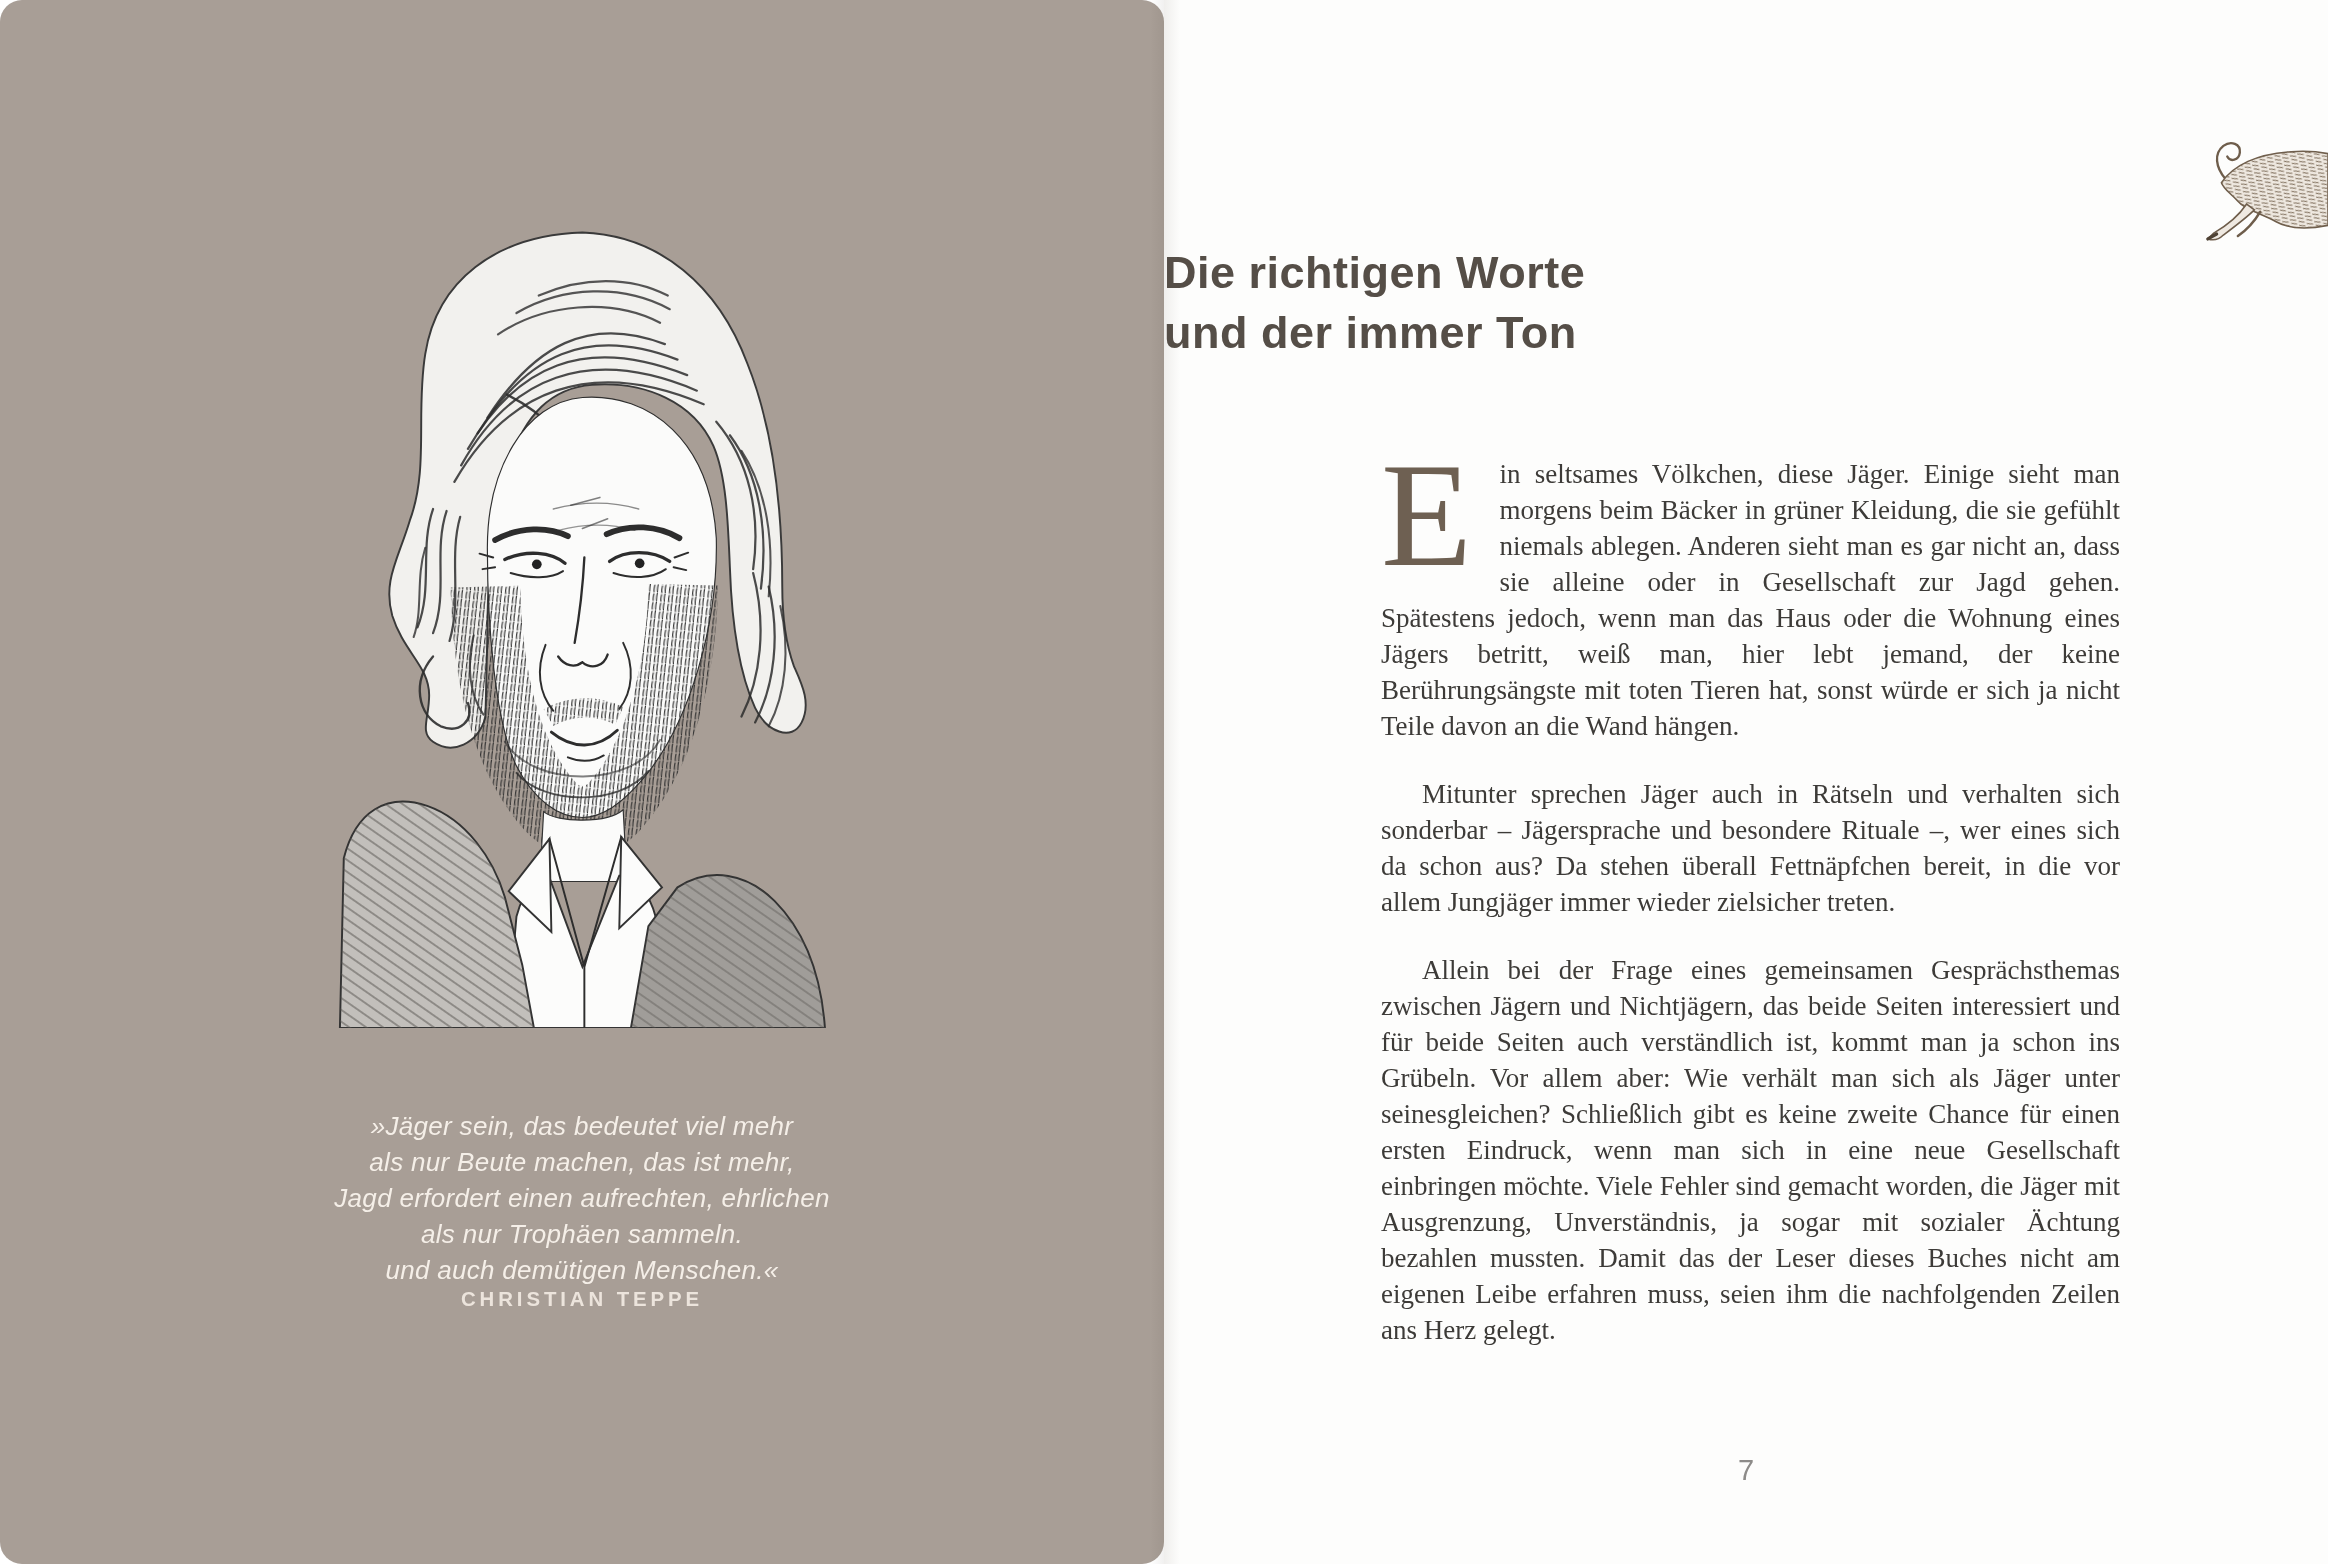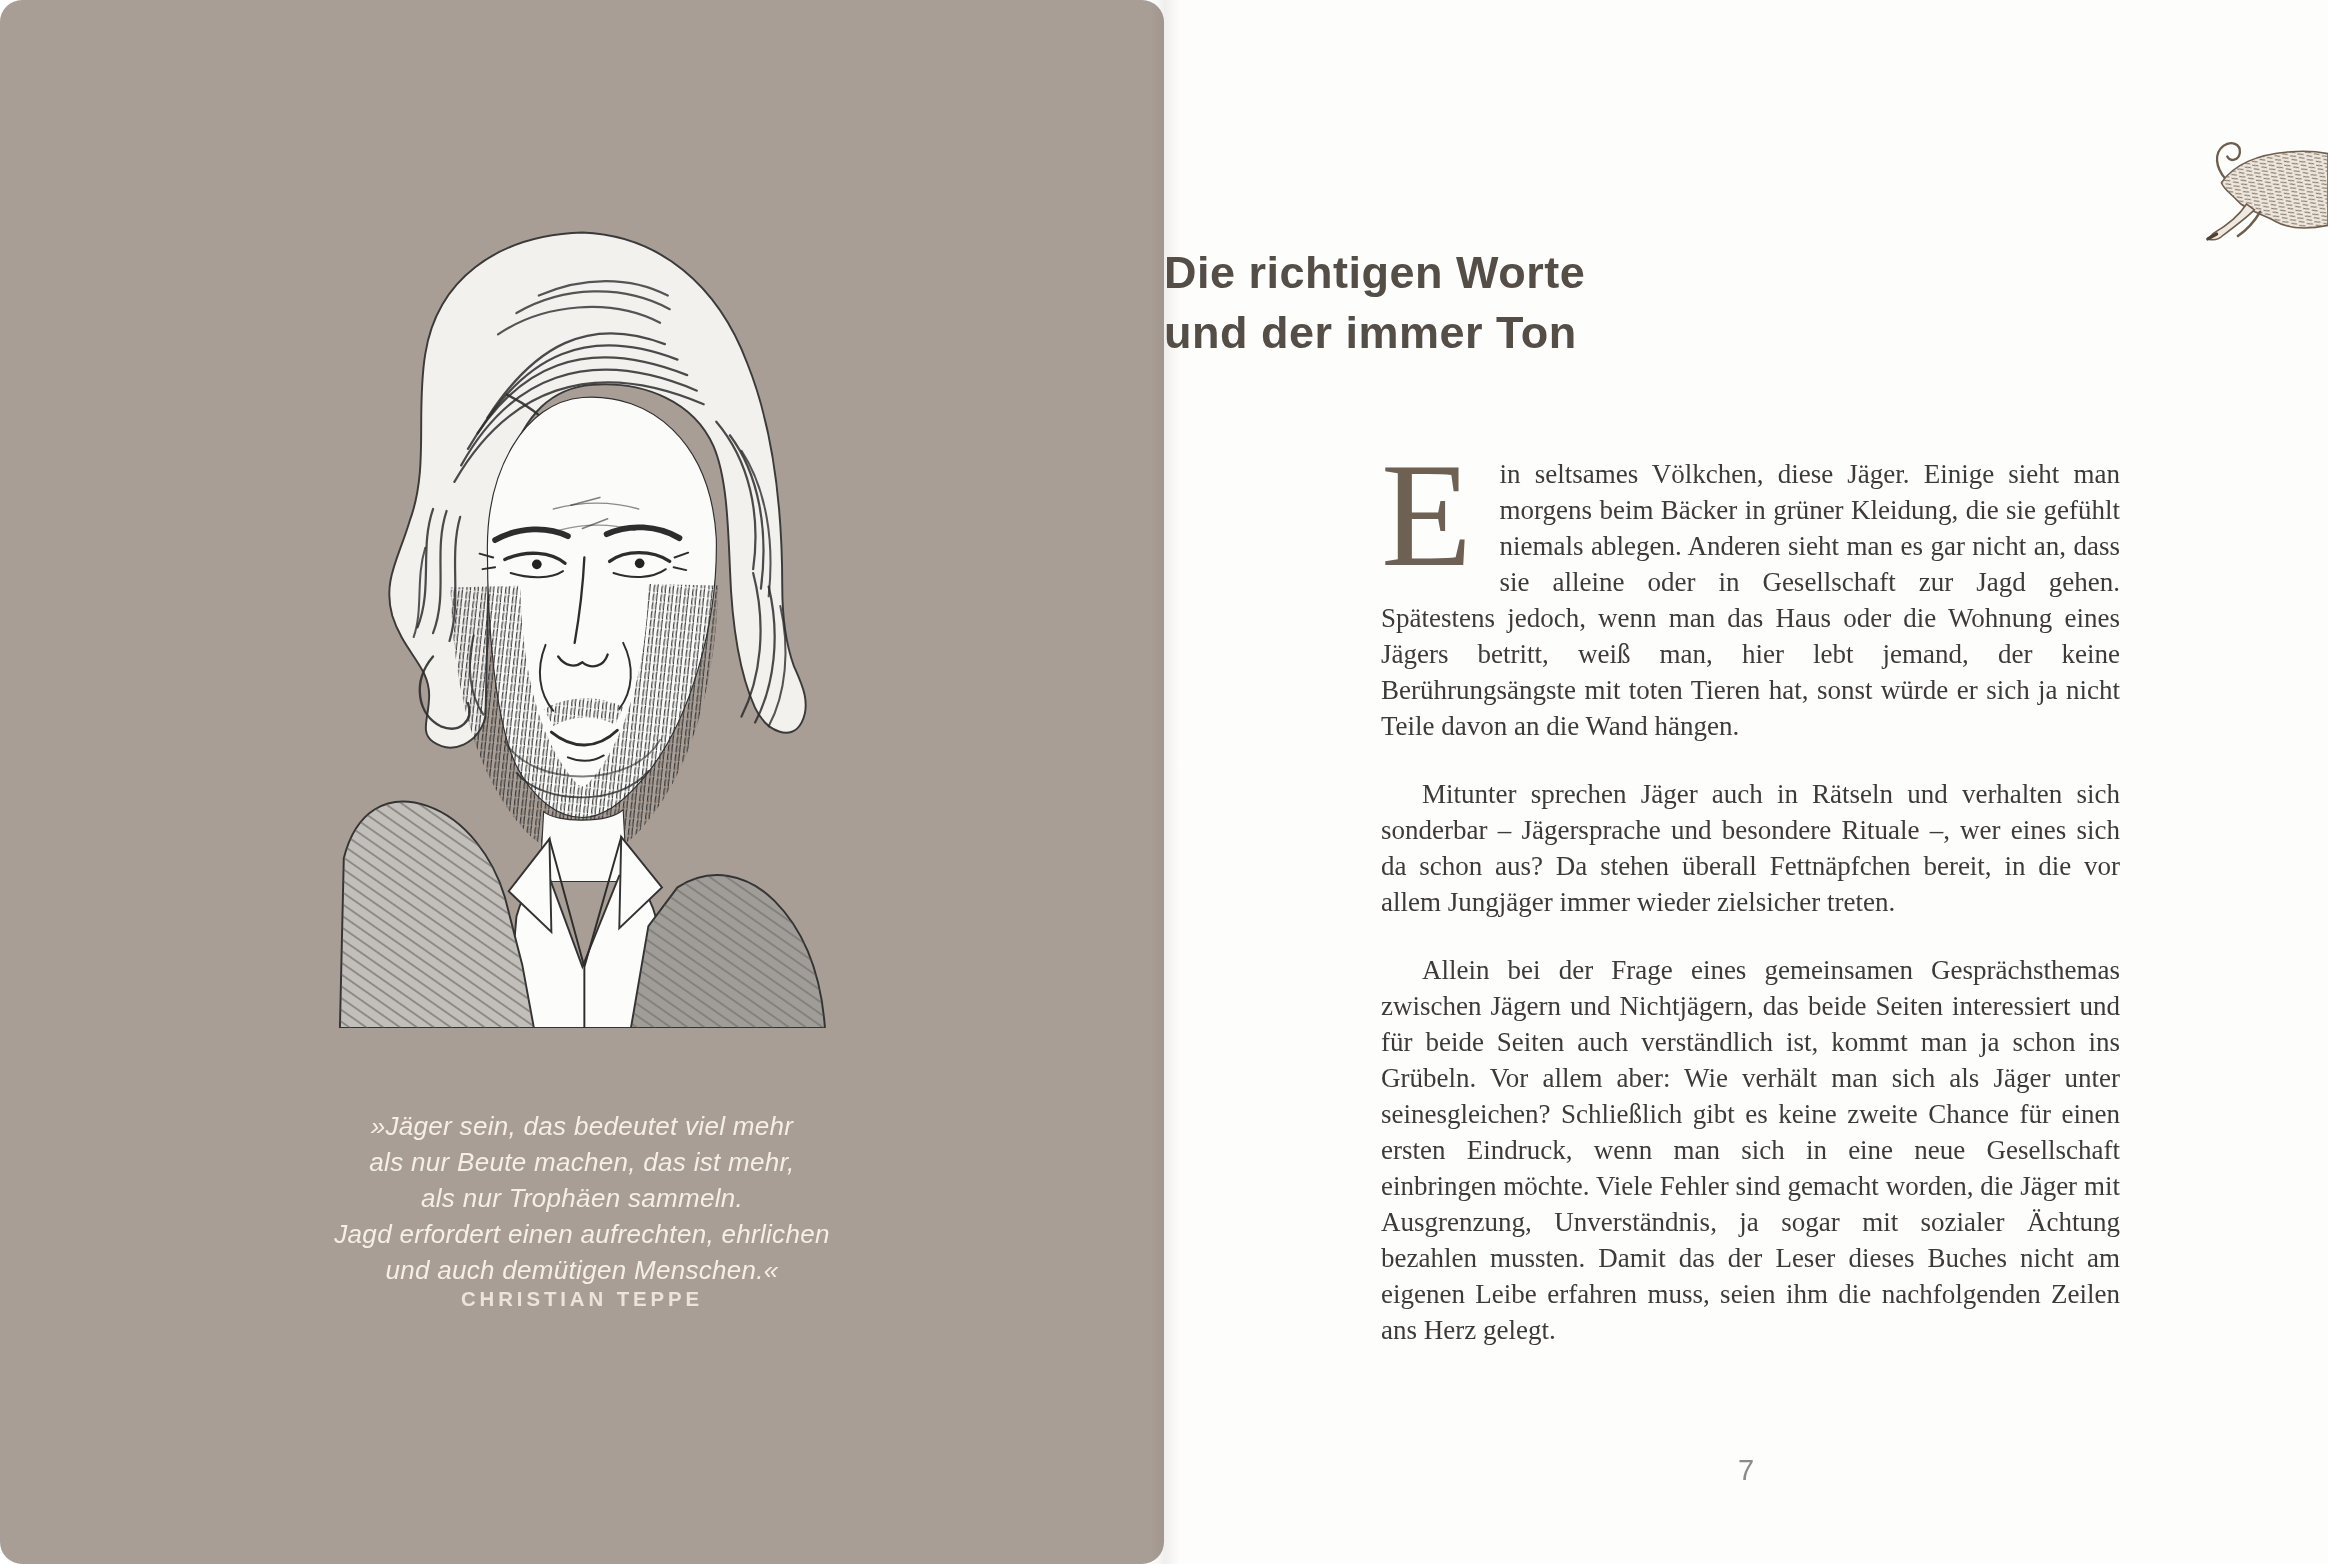--- a/index.html
+++ b/index.html
@@ -148,22 +148,22 @@
       <path d="M80,835 L84,660 C96,612 128,592 170,606 C210,620 238,660 250,700 L268,770 L280,835 Z" fill="#c2bfbb" stroke="#333" stroke-width="2"></path>
       <path d="M80,835 L84,660 C96,612 128,592 170,606 C210,620 238,660 250,700 L268,770 L280,835 Z" fill="url(#hatch)" opacity="0.7"></path>
       <path d="M380,835 L398,730 L428,690 C462,668 500,676 528,704 C560,736 576,780 580,835 Z" fill="#a09d99" stroke="#333" stroke-width="2"></path>
       <path d="M380,835 L398,730 L428,690 C462,668 500,676 528,704 C560,736 576,780 580,835 Z" fill="url(#hatch)" opacity="0.55"></path>
     </g>
   </svg>
 
   <div class="quote-block">
     <span class="quote-line">»Jäger sein, das bedeutet viel mehr</span>
     <span class="quote-line">als nur Beute machen, das ist mehr,</span>
+    <span class="quote-line">Jagd erfordert einen aufrechten, ehrlichen</span>
     <span class="quote-line">als nur Trophäen sammeln.</span>
-    <span class="quote-line">Jagd erfordert einen aufrechten, ehrlichen</span>
     <span class="quote-line">und auch demütigen Menschen.«</span>
     <div class="attribution">CHRISTIAN TEPPE</div>
   </div>
 </div>
 
 <div class="page page-right">
 
   <svg class="boar" viewBox="0 0 128 118" aria-hidden="true">
     <defs>
       <pattern id="furpat" width="8" height="8" patternUnits="userSpaceOnUse" patternTransform="rotate(-14)">

